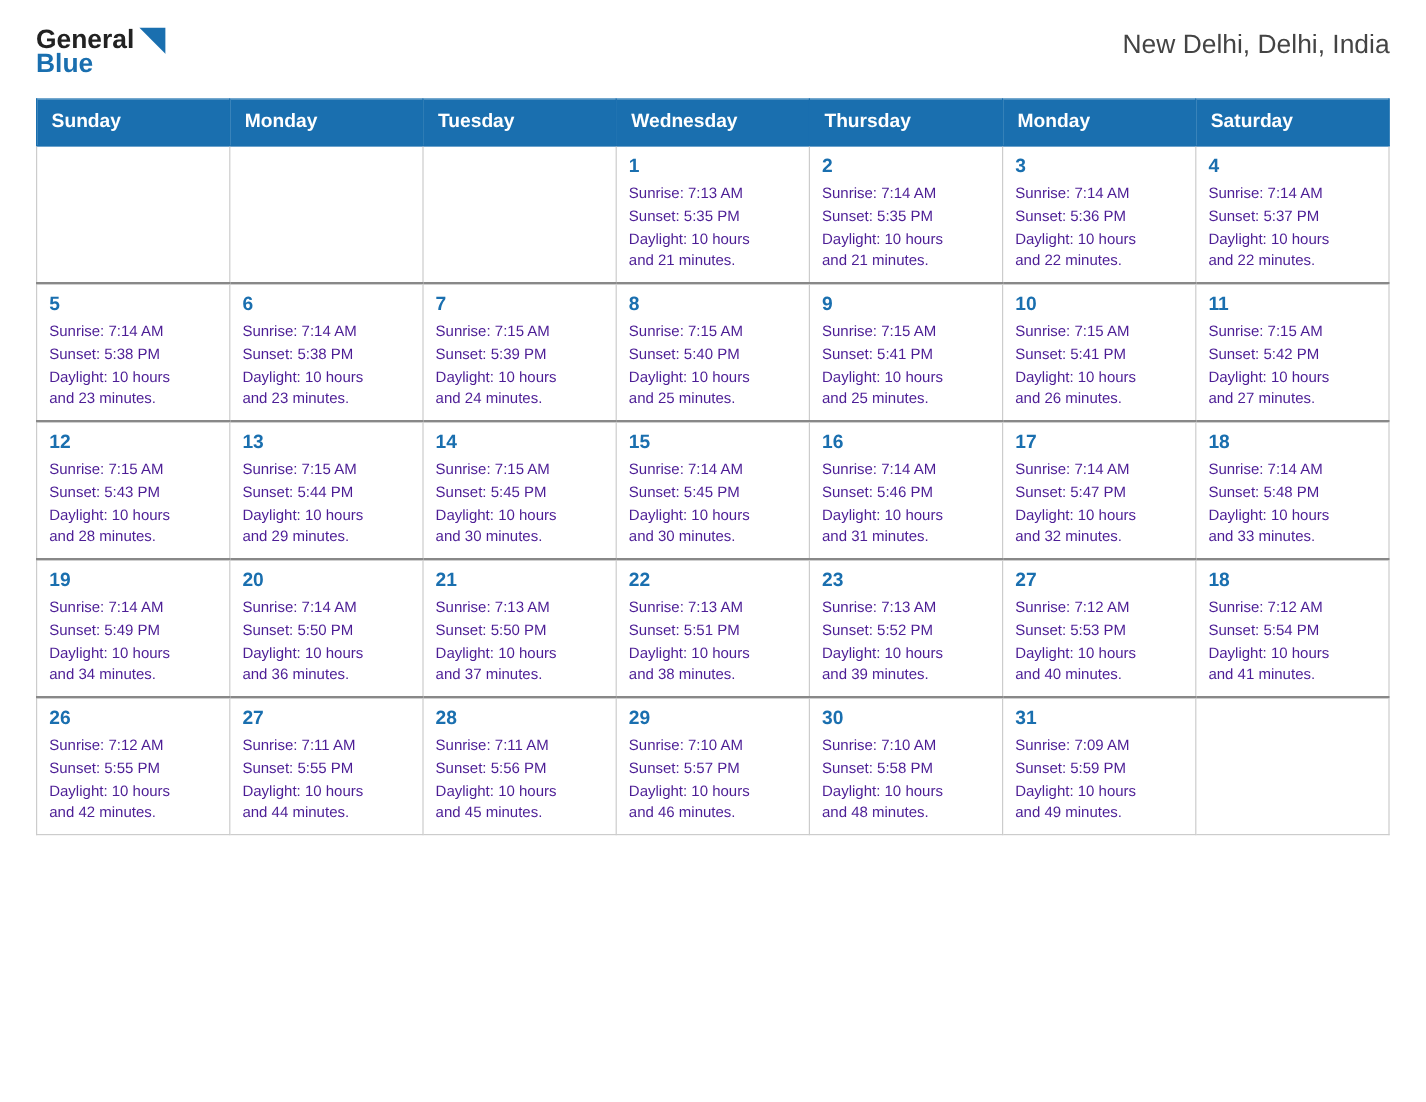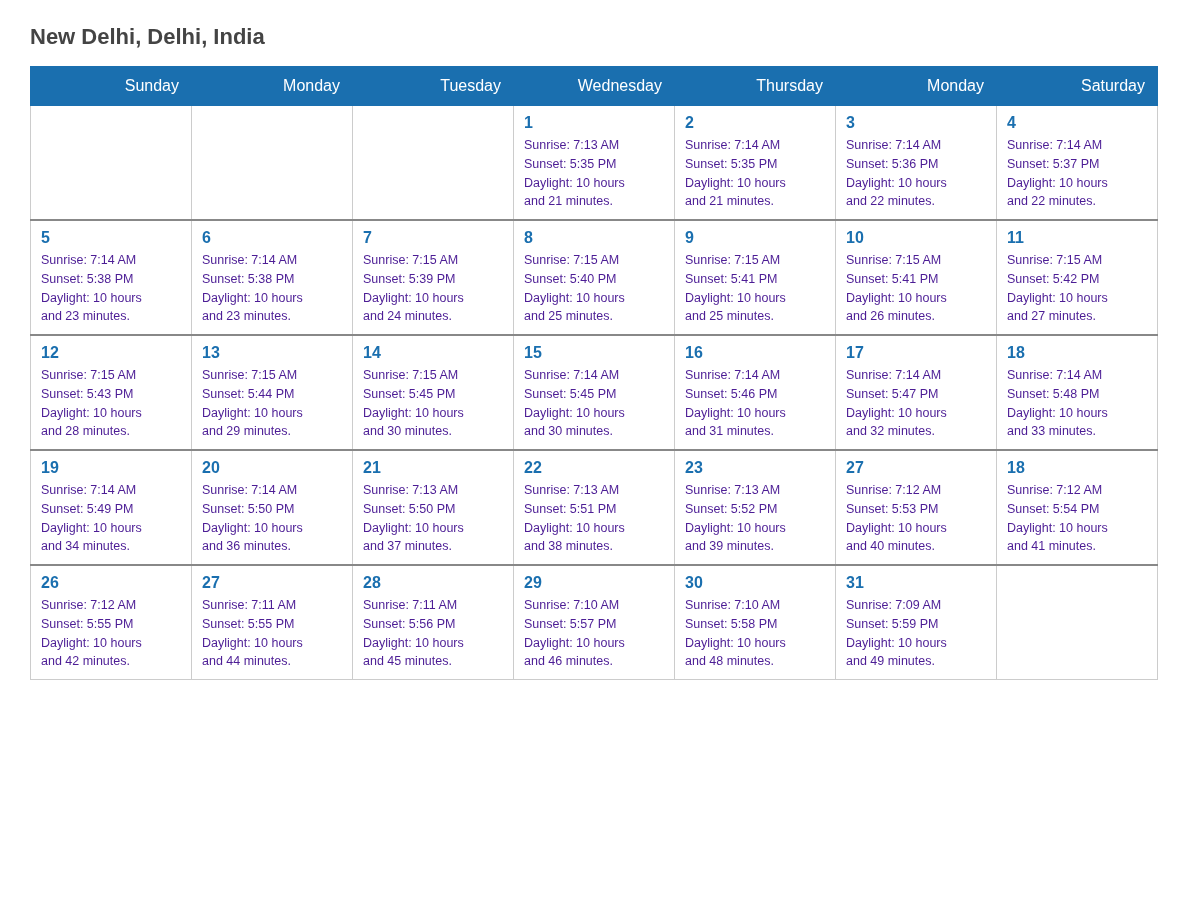--- a/index.html
+++ b/index.html
@@ -35,36 +35,36 @@
       text-align: right;
     }
     .title-block h1 {
       font-size: 48px;
       font-weight: bold;
       color: #222;
       line-height: 1.1;
     }
     .title-block h2 {
       font-size: 22px;
-      font-weight: bold;
+      font-weight: normal;
       color: #444;
       margin-top: 4px;
     }
     .calendar {
       width: 100%;
       border-collapse: collapse;
       border: 1px solid #aaa;
     }
     .calendar th {
       background: #1a6faf;
       color: #fff;
       padding: 10px 12px;
       font-size: 16px;
-      font-weight: normal;
-      text-align: right;
+      font-weight: bold;
+      text-align: left;
       border: 1px solid #1a6faf;
     }
     .calendar td {
       vertical-align: top;
       padding: 8px 10px;
       border: 1px solid #ccc;
       width: calc(100% / 7);
       font-size: 13px;
       color: #333;
       min-height: 100px;
@@ -85,20 +85,33 @@
       border-top: 2px solid #888;
     }
     .calendar tbody tr:first-child td {
       border-top: 1px solid #aaa;
     }
   </style>
 </head>
 <body>
 
 <div class="header">
+  <div class="logo">
+    <div style="display:flex; flex-direction:column; align-items:flex-start;">
+      <div style="display:flex; align-items:center; gap:2px;">
+        <span class="logo-text-general">General</span>
+        <div style="display:flex; align-items:flex-start; margin-left:2px; margin-top:2px;">
+          <svg width="22" height="22" viewBox="0 0 22 22">
+            <polygon points="0,0 22,0 22,22" fill="#1a6faf"></polygon>
+          </svg>
+        </div>
+      </div>
+      <span class="logo-text-blue" style="margin-top:-6px;">Blue</span>
+    </div>
+  </div>
   <div class="title-block">
     <h2>New Delhi, Delhi, India</h2>
   </div>
 </div>
 
 <table class="calendar">
   <thead>
     <tr>
     <th>Sunday</th>
         <th>Monday</th>

